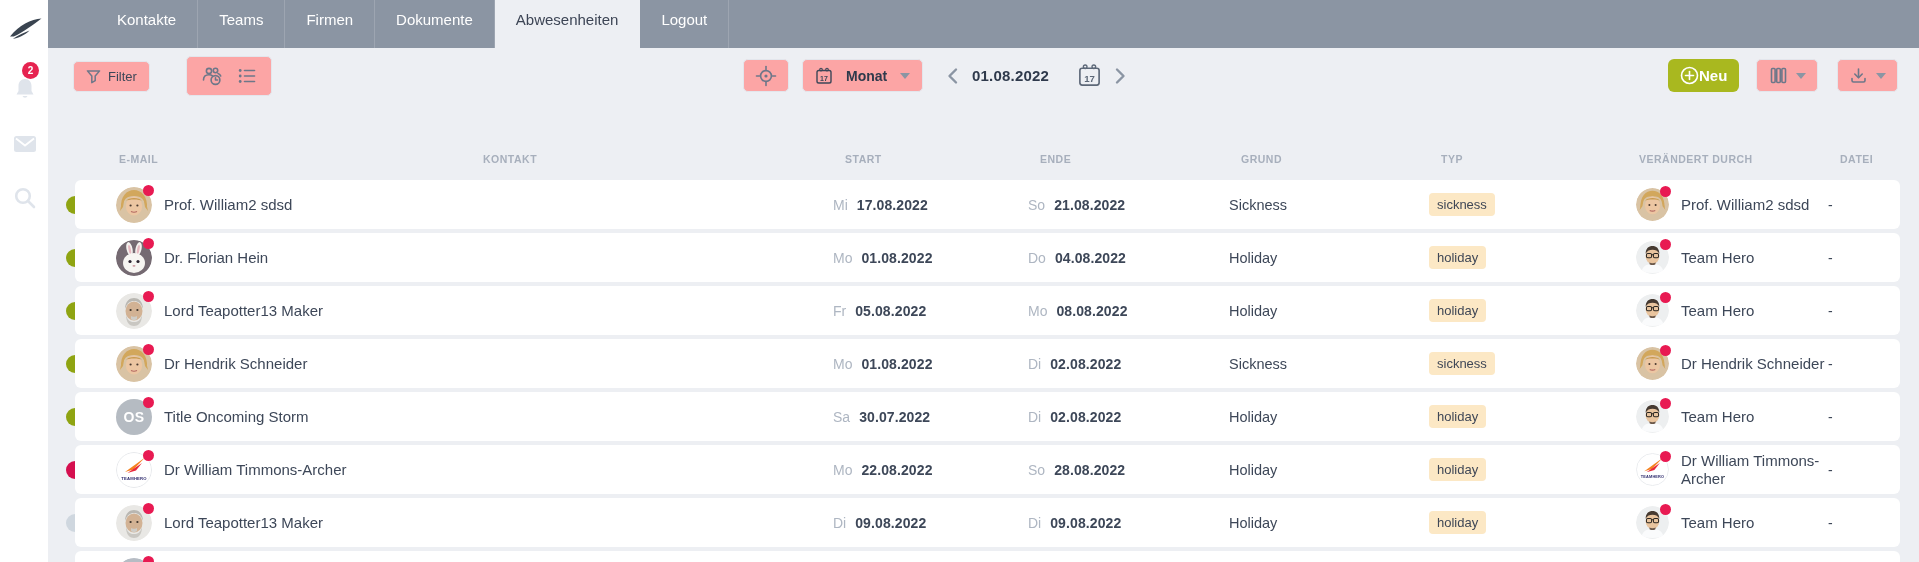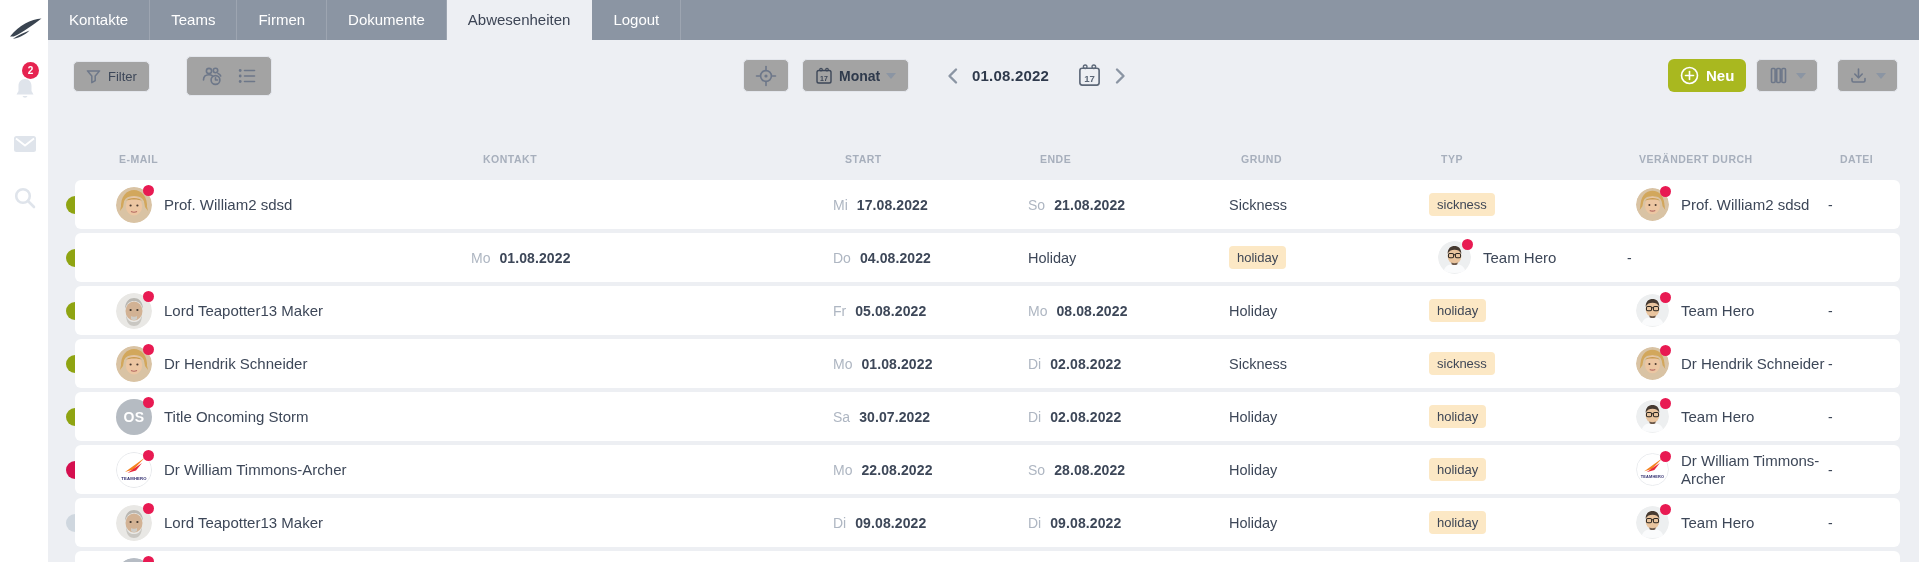--- a/index.html
+++ b/index.html
@@ -13,36 +13,36 @@
   
   .rail { position:absolute; left:0; top:0; width:48px; height:562px; background:#ffffff; z-index:6; }
   .rail-logo { position:absolute; left:7px; top:16px; width:36px; height:26px; }
   .rail-ico { position:absolute; left:12px; width:26px; height:26px; cursor:pointer; }
   .rail-bell { top:76px; }
   .rail-mail { top:131px; }
   .rail-search { top:185px; }
   .notif-badge { position:absolute; left:22px; top:62px; min-width:17px; height:17px; border-radius:9px;
     background:#e62350; color:#fff; font-size:10px; font-weight:bold; display:flex; align-items:center; justify-content:center; z-index:7; }
   
-  .tabbar { position:absolute; left:48px; right:0; top:0; height:40px; background:#8b95a3; display:flex; z-index:5; }
+  .tabbar { position:absolute; left:48px; right:0; top:0; height:48px; background:#8b95a3; display:flex; z-index:5;padding-left:48px; }
   .tab { padding:0 21px; line-height:40px; font-size:15px; color:#ffffff; border-right:1px solid #9da5b1; cursor:pointer; white-space:nowrap; }
   .tab.active { background:#edeff3; color:#3d4555; border-right:1px solid transparent; }
   
-  .btn-white { position:absolute; background:#a3a3a3; border:1px solid #e3e6ec; border-radius:5px;
+  .btn-white { position:absolute; background:#fca5a5; border:1px solid #e3e6ec; border-radius:5px;
     display:flex; align-items:center; justify-content:center; cursor:pointer; }
   .tb-filter  { left:73px;  top:61px; height:31px; padding:0 12px; gap:7px; font-size:13px; color:#3d4758; }
   .tb-views   { left:186px; top:56px; height:40px; width:86px; gap:14px; }
   .tb-locate  { left:743px; top:59px; width:46px; height:33px; }
-  .tb-monat   { left:802px; top:59px; height:33px; padding:0 12px; gap:6px; font-size:14px; font-weight:bold; color:#2f3a4c; }
+  .tb-monat   { left:802px; top:59px; height:33px; padding:0 12px; gap:13px; font-size:14px; font-weight:bold; color:#2f3a4c; }
   .date-nav { position:absolute; left:944px; top:59px; height:33px; display:flex; align-items:center; }
   .chev-btn { width:16px; height:20px; cursor:pointer; display:flex; align-items:center; justify-content:center; }
   .cur-date { font-size:15px; font-weight:bold; color:#2f3a4c; margin:0 14px 0 12px; letter-spacing:.2px; }
   .cal-lone { width:25px; height:25px; margin:0 10px 0 14px; cursor:pointer; }
   .tb-neu { position:absolute; left:1668px; top:59px; height:33px; padding:0 12px; border-radius:6px;
-    background:#a9b81f; color:#fff; font-size:15px; font-weight:bold; display:flex; align-items:center; gap:7px; cursor:pointer; }
+    background:#a9b81f; color:#fff; font-size:15px; font-weight:bold; display:flex; align-items:center; gap:0; cursor:pointer; }
   .tb-cols { left:1756px; top:59px; width:62px; height:33px; gap:8px; }
   .tb-dl   { left:1837px; top:59px; width:61px; height:33px; gap:8px; }
   .tri-down { width:0; height:0; border-left:5px solid transparent; border-right:5px solid transparent; border-top:6px solid #8b95a3; }
   
   .grid { display:grid; grid-template-columns:364px 362px 195px 201px 200px 198px 201px 1fr; align-items:center; }
   .thead { position:absolute; left:75px; top:153px; width:1825px; padding-left:44px; }
   .thead span { font-size:10.5px; font-weight:bold; color:#a7afbc; letter-spacing:.5px; white-space:nowrap; }
   .tbody { position:absolute; left:75px; top:180px; width:1825px; }
   .row { position:relative; background:#fff; border-radius:6px; height:49px; margin-bottom:4px; padding-left:32px; }
   .status-dot { position:absolute; left:-9px; top:50%; transform:translateY(-50%); width:9px; height:18px; border-radius:9px 0 0 9px; }
@@ -283,20 +283,31 @@
             </svg>
           </span>
         <i class="reddot"></i>
       </span>
       <span class="name">Prof. William2 sdsd</span>
     </div>
     <div class="cell c-datei"><span class="val">-</span></div>
   </div>
     <div class="row grid">
     <span class="status-dot s-green"></span>
+    <div class="cell c-kontakt">
+      <span class="avatar">
+        <span class="av-art">
+            <svg viewBox="0 0 36 36">
+              <use href="#av-rabbit"></use>
+            </svg>
+          </span>
+        <i class="reddot"></i>
+      </span>
+      <span class="name">Dr. Florian Hein</span>
+    </div>
     <div class="cell c-email"><span class="val"></span></div>
     <div class="cell c-start"><span class="wd">Mo</span><span class="dt">01.08.2022</span></div>
     <div class="cell c-ende"><span class="wd">Do</span><span class="dt">04.08.2022</span></div>
     <div class="cell c-grund"><span class="val">Holiday</span></div>
     <div class="cell c-typ"><span class="badge">holiday</span></div>
     <div class="cell c-changed">
       <span class="avatar">
         <span class="av-art">
             <svg viewBox="0 0 36 36">
               <use href="#av-hero"></use>

